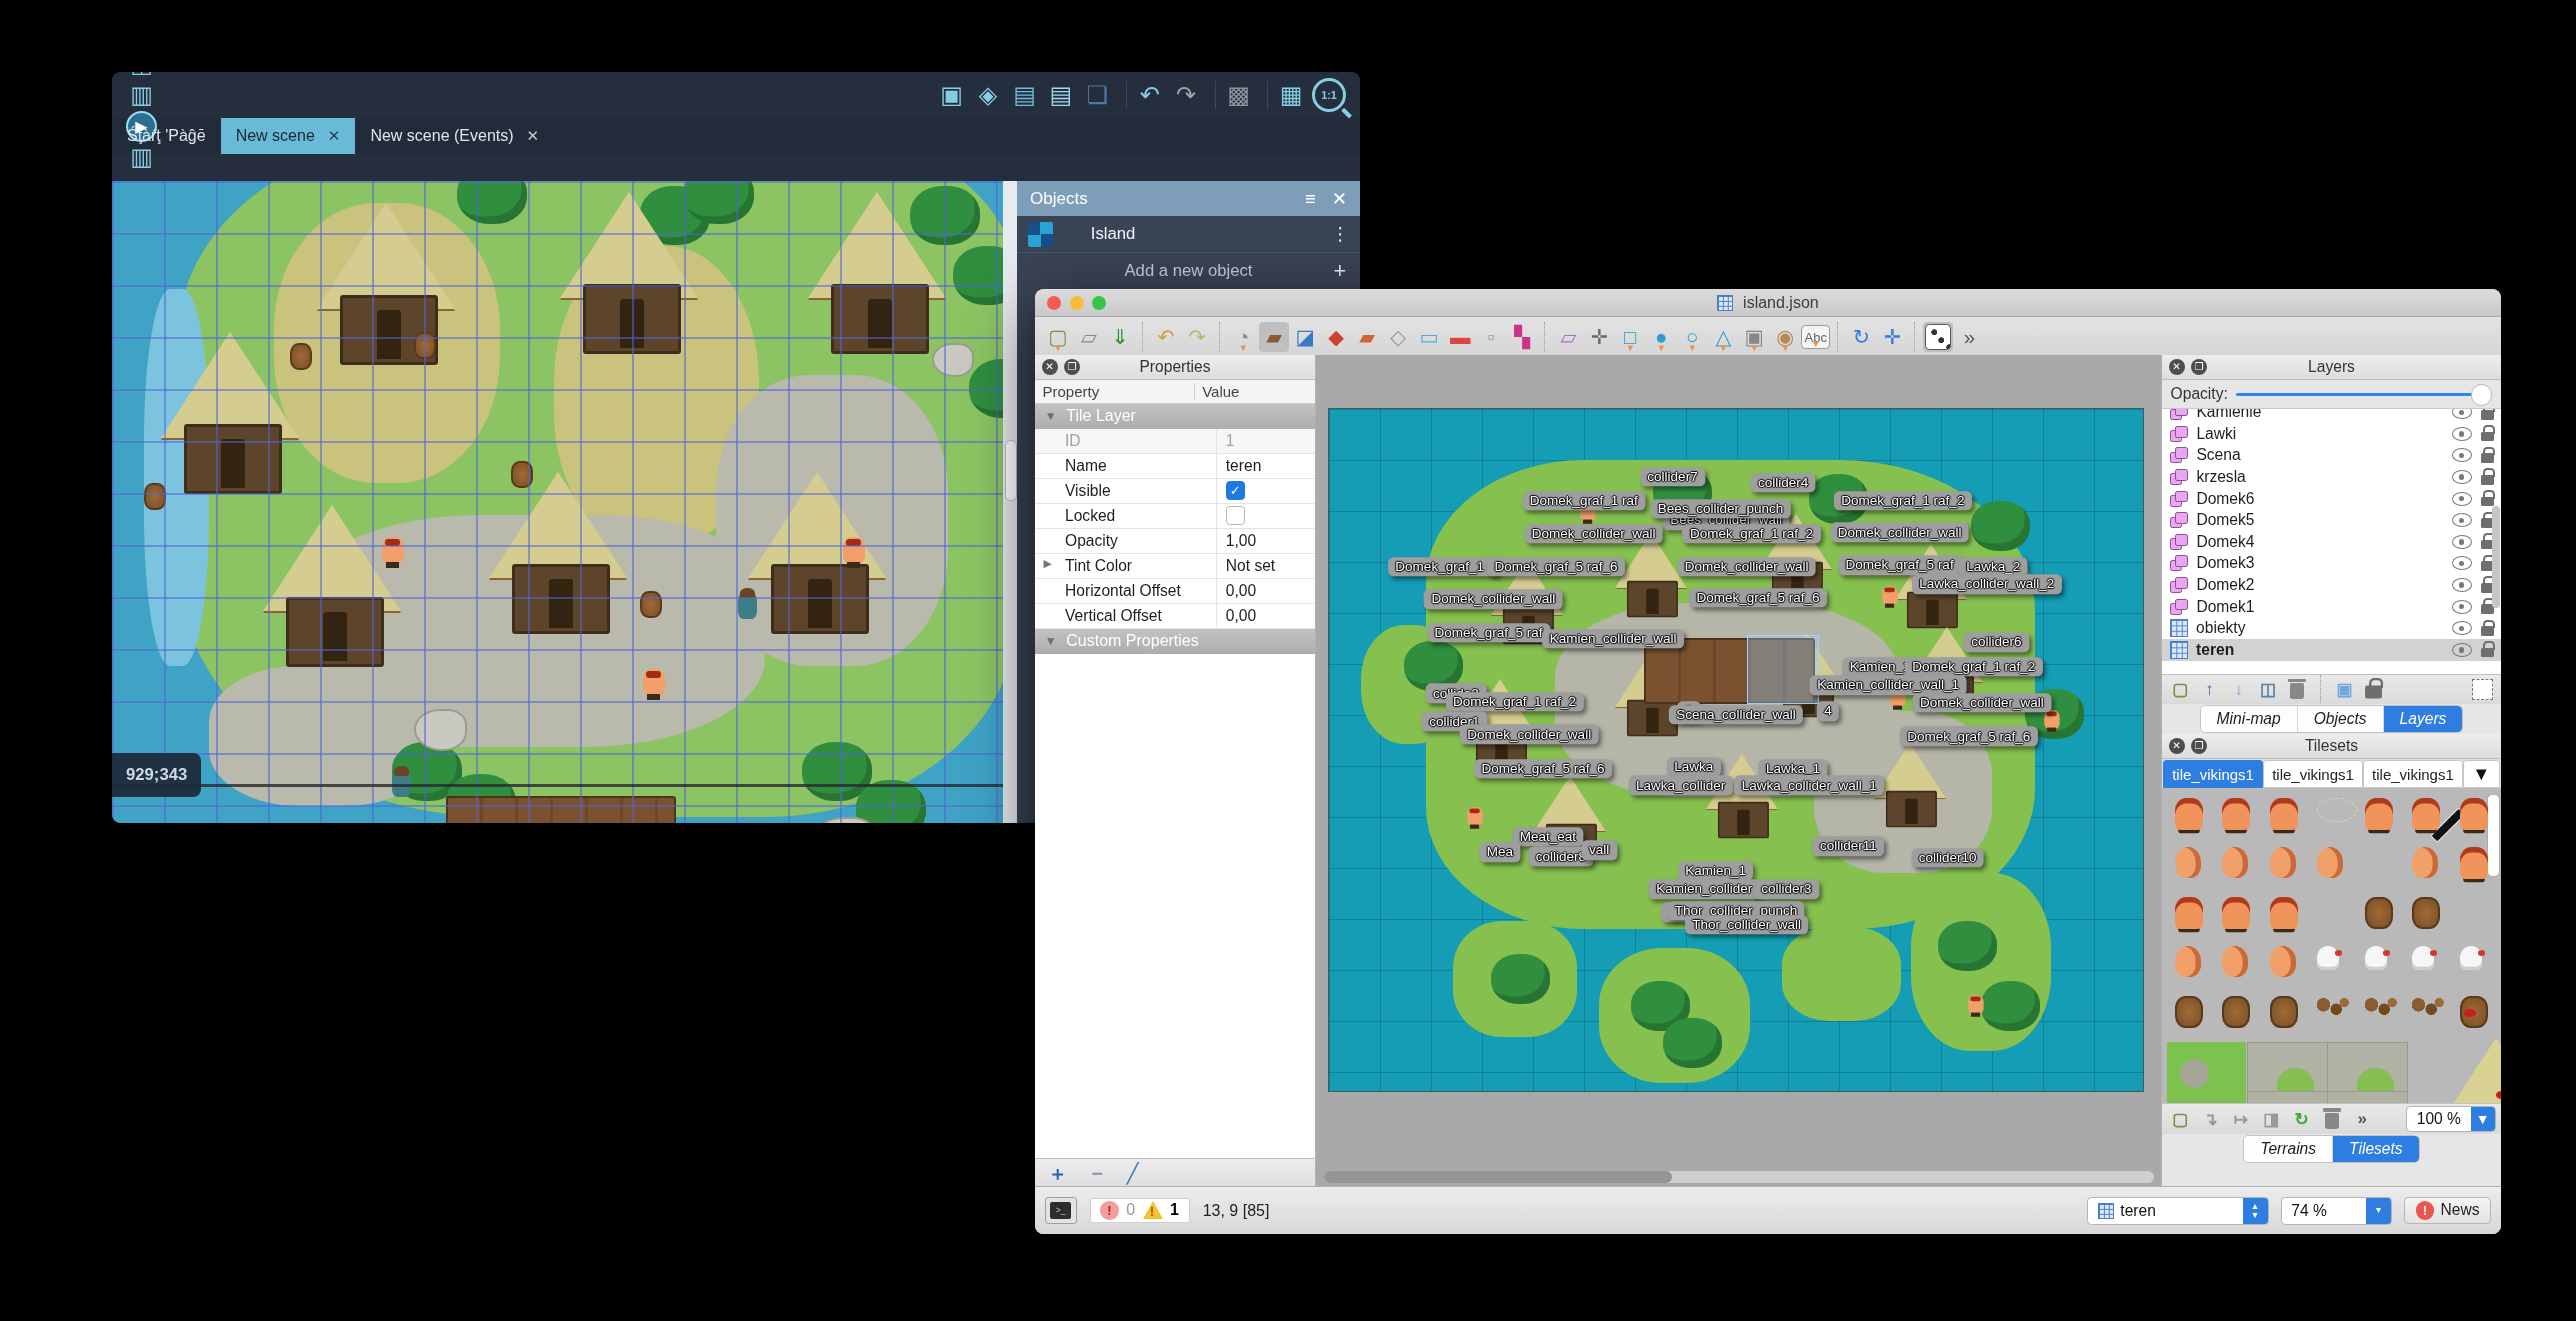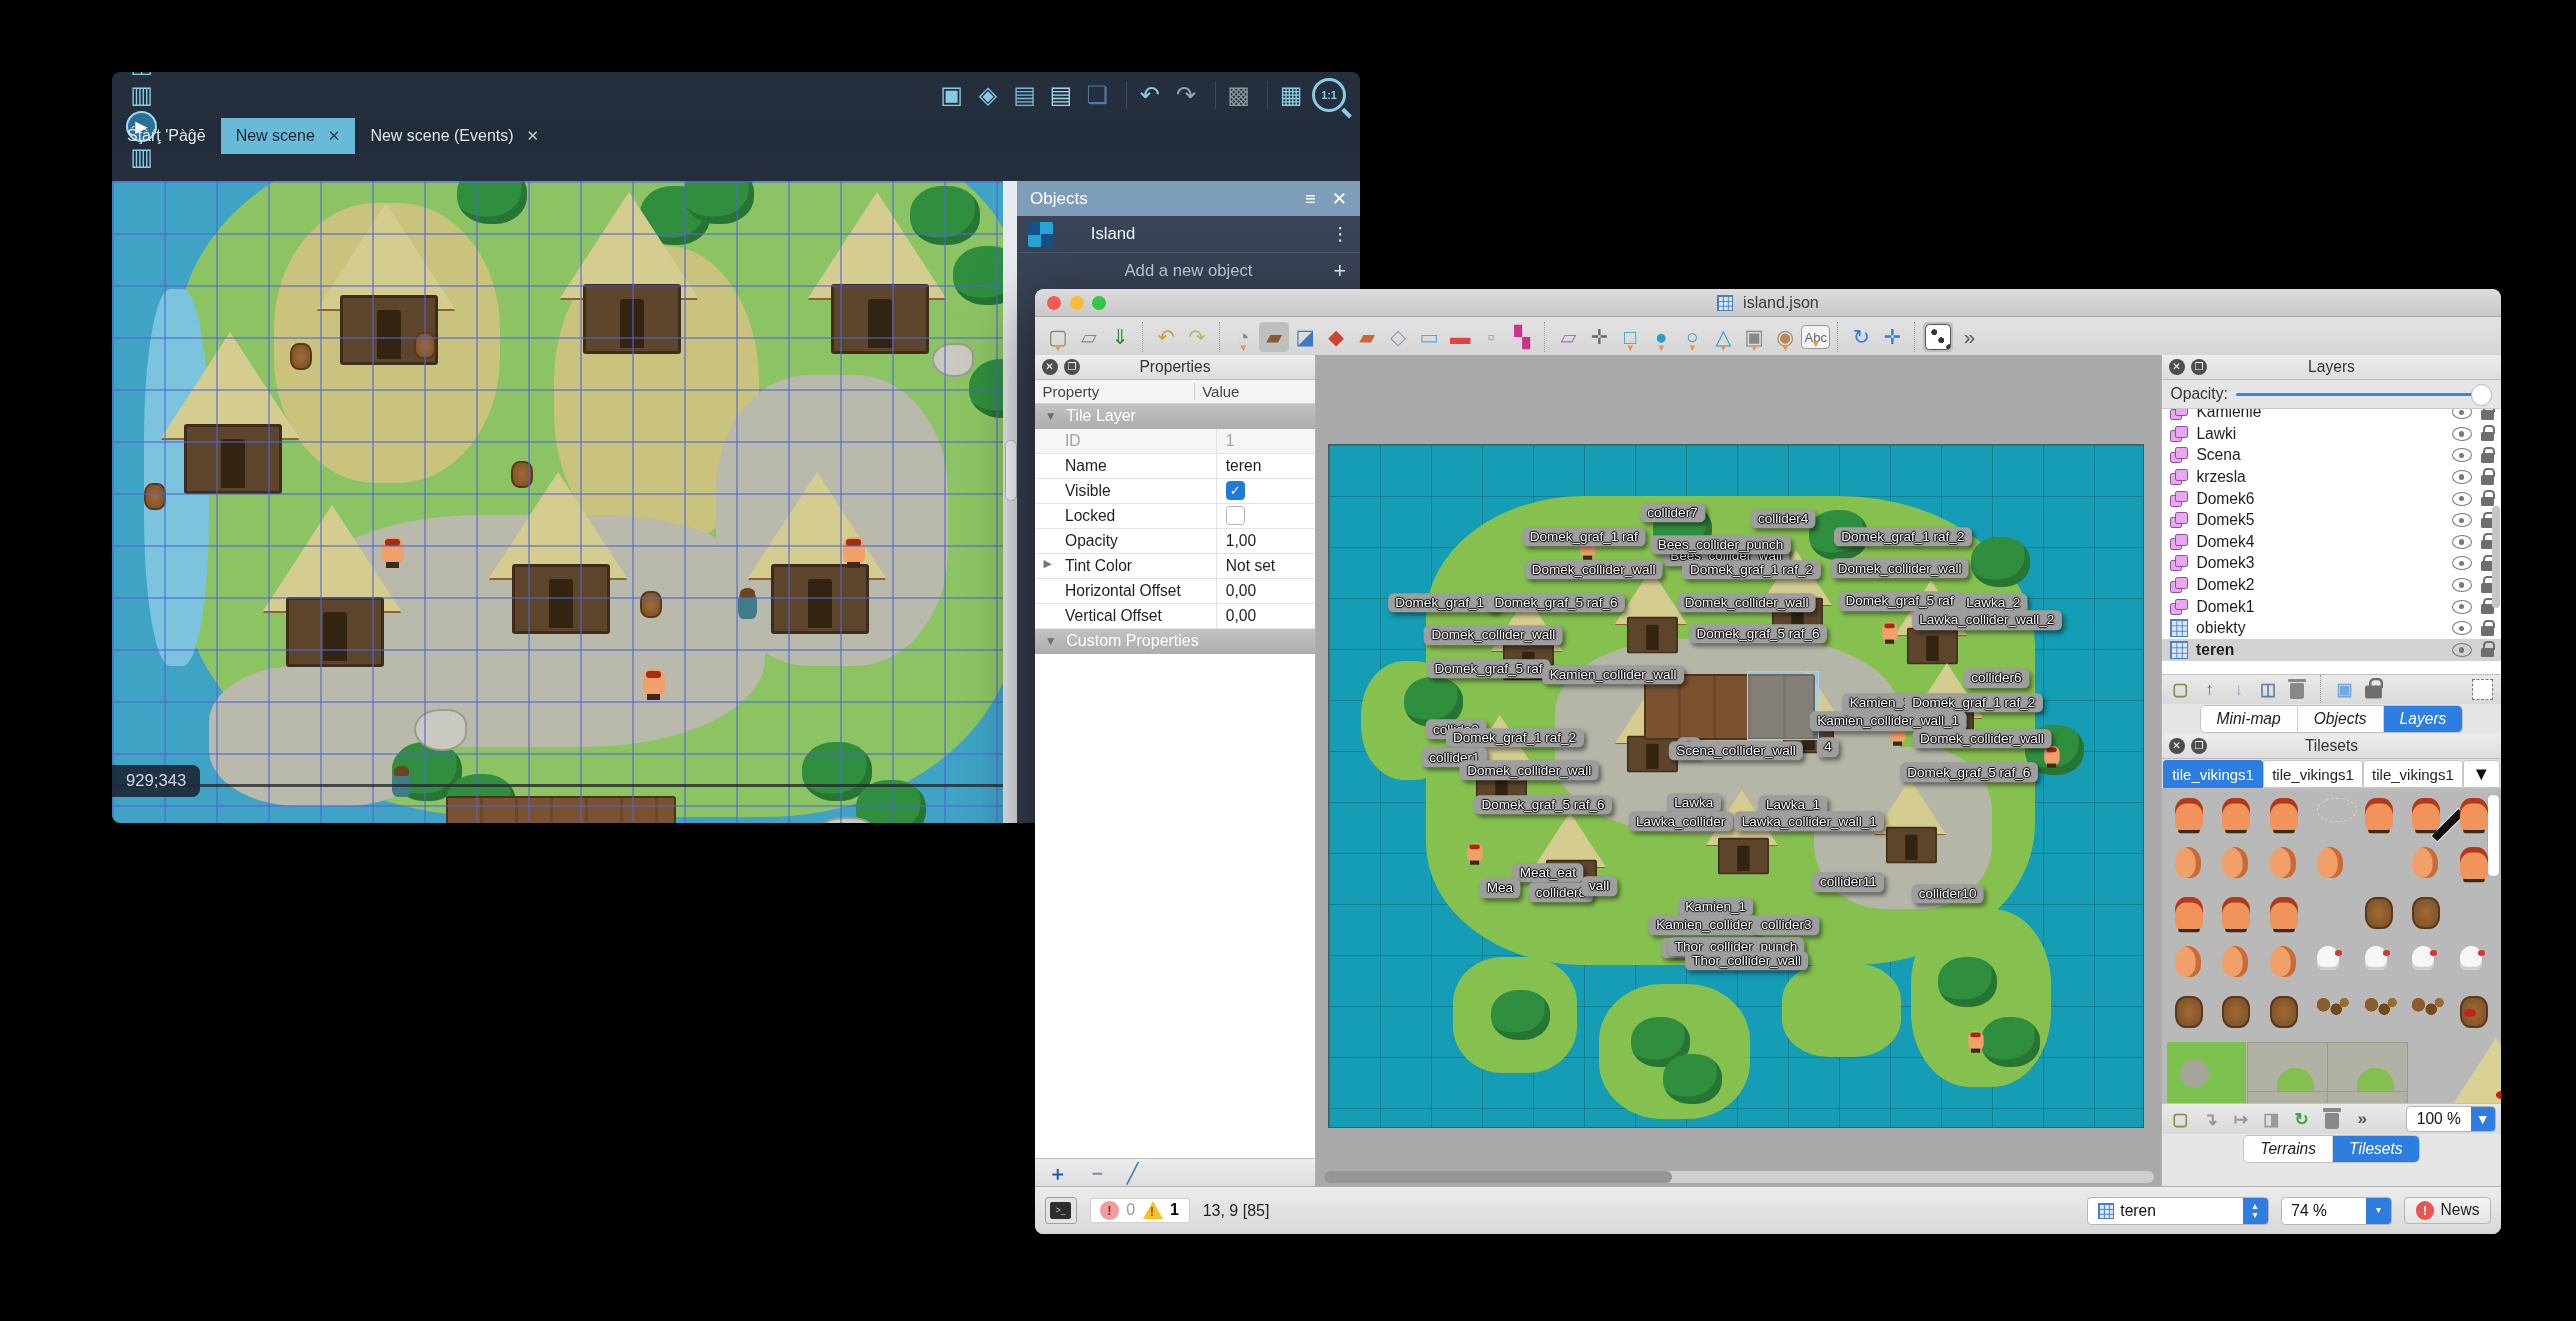--- a/index.html
+++ b/index.html
@@ -48,21 +48,21 @@
   .obj-row{height:36px;display:flex;align-items:center;padding:0 10.8px;color:#f2f5f8;font-size:16.7px;
            border-bottom:1.1px solid #4a5568;}
   .thumb-island{width:25px;height:25px;margin-right:38px;border-radius:2.2px;
     background:conic-gradient(#27a3d4 25%,#174f86 0 50%,#27a3d4 0 75%,#174f86 0);}
   .kebab{margin-left:auto;font-size:18.3px;color:#e8edf2;}
   .obj-add{height:36px;display:flex;align-items:center;justify-content:center;color:#c6cedb;font-size:16.7px;position:relative;}
   .obj-add .plus{position:absolute;right:14px;font-size:21.6px;color:#e8edf2;}
   .se-chip{position:absolute;right:-4.3px;bottom:7.5px;width:70px;height:52px;background:#49566b;
            border-radius:7.5px;color:#9aa7ba;font-size:26px;display:flex;align-items:center;justify-content:center;}
   .coords-chip{position:absolute;left:0;bottom:26px;background:rgba(28,40,56,.92);color:#cfd8e2;
-               font-size:16.7px;font-weight:normal;padding:6px 14px;border-radius:0 7.5px 7.5px 0;}
+               font-size:16.7px;font-weight:bold;padding:12px 14px;border-radius:0 7.5px 7.5px 0;}
   
   .hut{position:absolute;}
   .hut .roof{width:0;height:0;border-left:69px solid transparent;border-right:69px solid transparent;
              border-bottom:106px solid #d5cd90;filter:drop-shadow(0 2.7px 0 #8a6436);}
   .hut .bodyy{width:92px;height:64px;background:#5d452b;border:3.2px solid #3e2d1a;border-radius:3.2px;
              margin:-14px 0 0 23px;position:relative;}
   .hut .bodyy::after{content:"";position:absolute;left:50%;top:12px;width:24px;height:49px;margin-left:-12px;
                     background:#332412;border-radius:3.2px 3.2px 0 0;}
   .hut.small{transform:scale(.52);transform-origin:top left;}
   .tree{position:absolute;background:#2f8f3e;border-radius:46%;box-shadow:inset -5.4px -7.5px 0 rgba(0,0,0,.18);}
@@ -112,21 +112,21 @@
   .prow .exp{position:absolute;left:8.6px;font-size:10.8px;color:#777;}
   .cb{width:17px;height:17px;border-radius:3.8px;border:1.1px solid #b5b5b5;background:#fff;}
   .cb.on{background:#1f7ae0;border-color:#1f7ae0;color:#fff;font-size:13px;text-align:center;line-height:17px;}
   .prop-bottom{margin-top:auto;height:28px;background:linear-gradient(#ececec,#dedede);border-top:0.5px solid #c0c0c0;
                display:flex;align-items:center;gap:24px;padding-left:13px;font-size:19.4px;}
   
   #mapArea{flex:1;background:#a9a9a9;position:relative;overflow:hidden;}
   #mapRect{position:absolute;left:12px;top:53px;width:814px;height:682px;background:#149db5;
            border:1.1px solid #3e5d63;
            background-image:repeating-linear-gradient(to right,rgba(15,60,70,.30) 0 1.1px,transparent 1.1px 51px),
-                            repeating-linear-gradient(to bottom,rgba(15,60,70,.30) 0 1.1px,transparent 1.1px 51px);margin-top:36px;}
+                            repeating-linear-gradient(to bottom,rgba(15,60,70,.30) 0 1.1px,transparent 1.1px 51px);}
   .mlabel{position:absolute;transform:translate(-50%,-50%);white-space:nowrap;background:#9e9e9e;
           color:#fff;font-size:13.5px;padding:2.2px 7.5px;border-radius:5.4px;
           text-shadow:-1.1px 0 1.1px #000,1.1px 0 1.1px #000,0 -1.1px 1.1px #000,0 1.1px 1.1px #000;
           box-shadow:2.7px 3.2px 4.3px rgba(0,0,0,.45);}
   .hscroll{position:absolute;left:7.5px;right:7.5px;bottom:4.3px;height:12px;background:#cfcfcf;border-radius:6px;}
   .hscroll .thumb{position:absolute;left:0;top:0;height:12px;width:42%;background:#969696;border-radius:6px;}
   
   #rightDock{width:339px;border-left:0.5px solid #b0b0b0;background:#e6e6e6;display:flex;flex-direction:column;}
   .opacity-row{height:28px;display:flex;align-items:center;padding:0 8.6px;gap:8.6px;font-size:15.6px;color:#333;}
   .slider{flex:1;position:relative;height:19.4px;}

